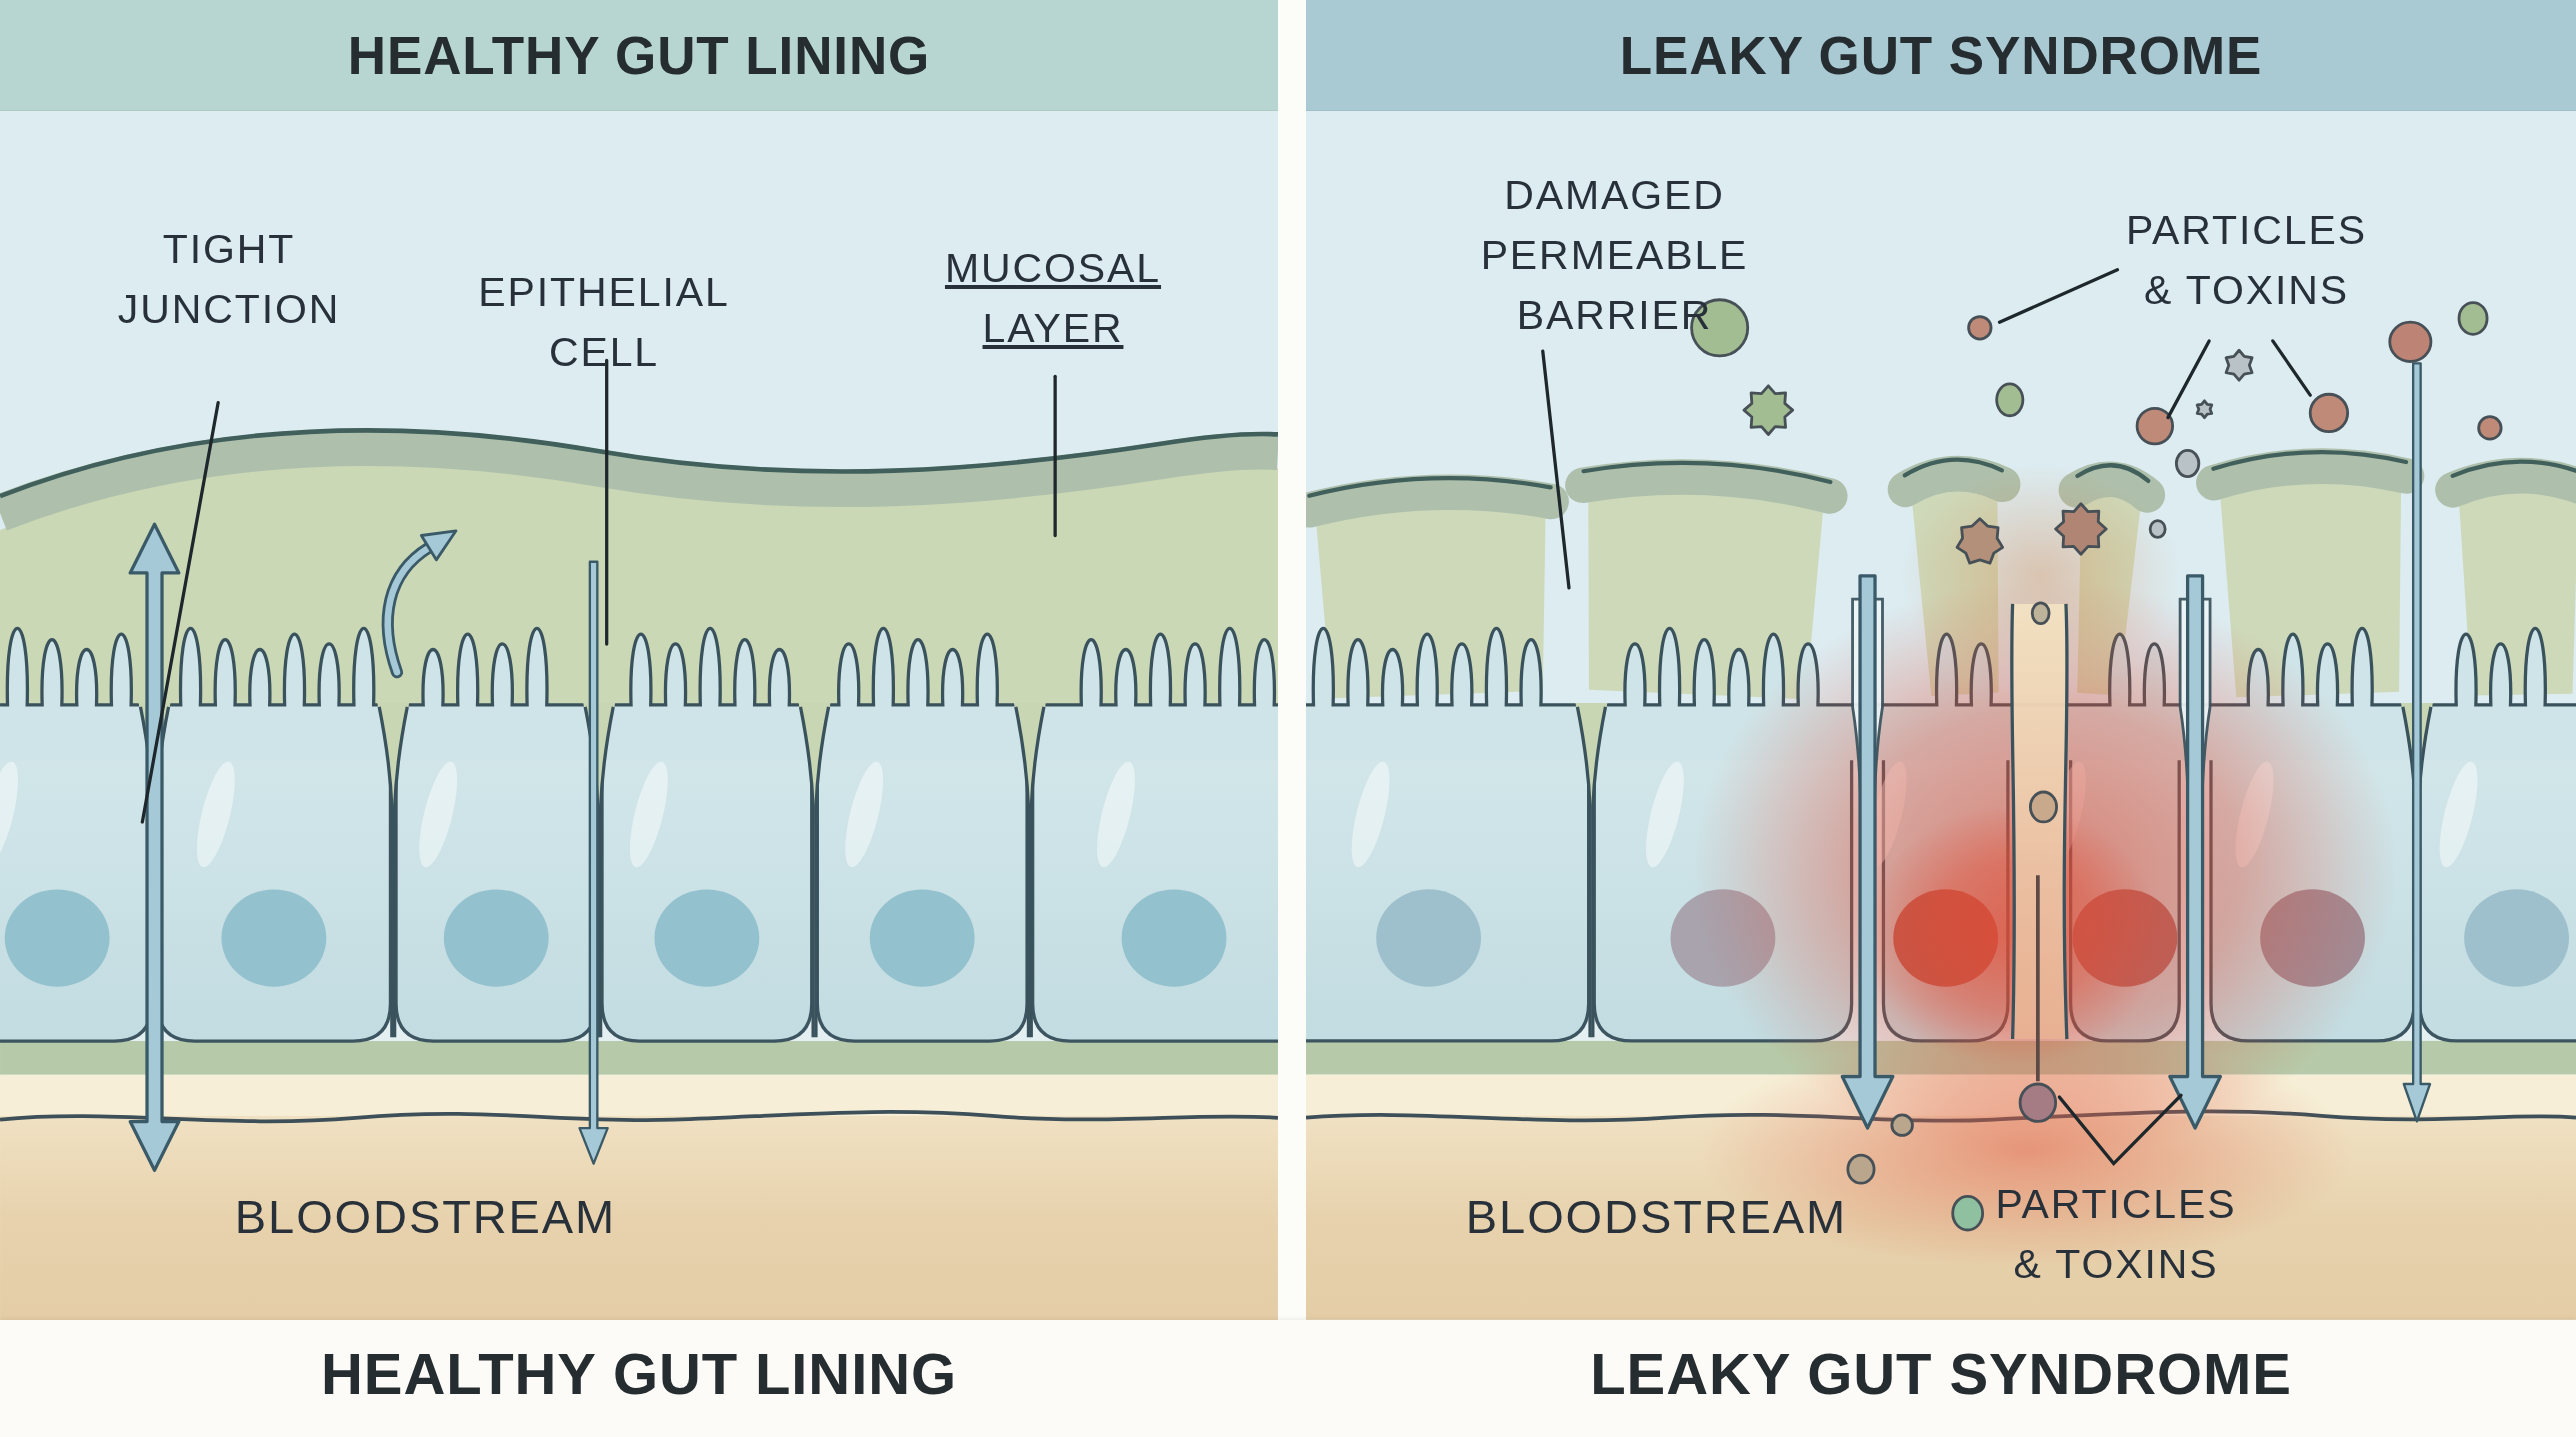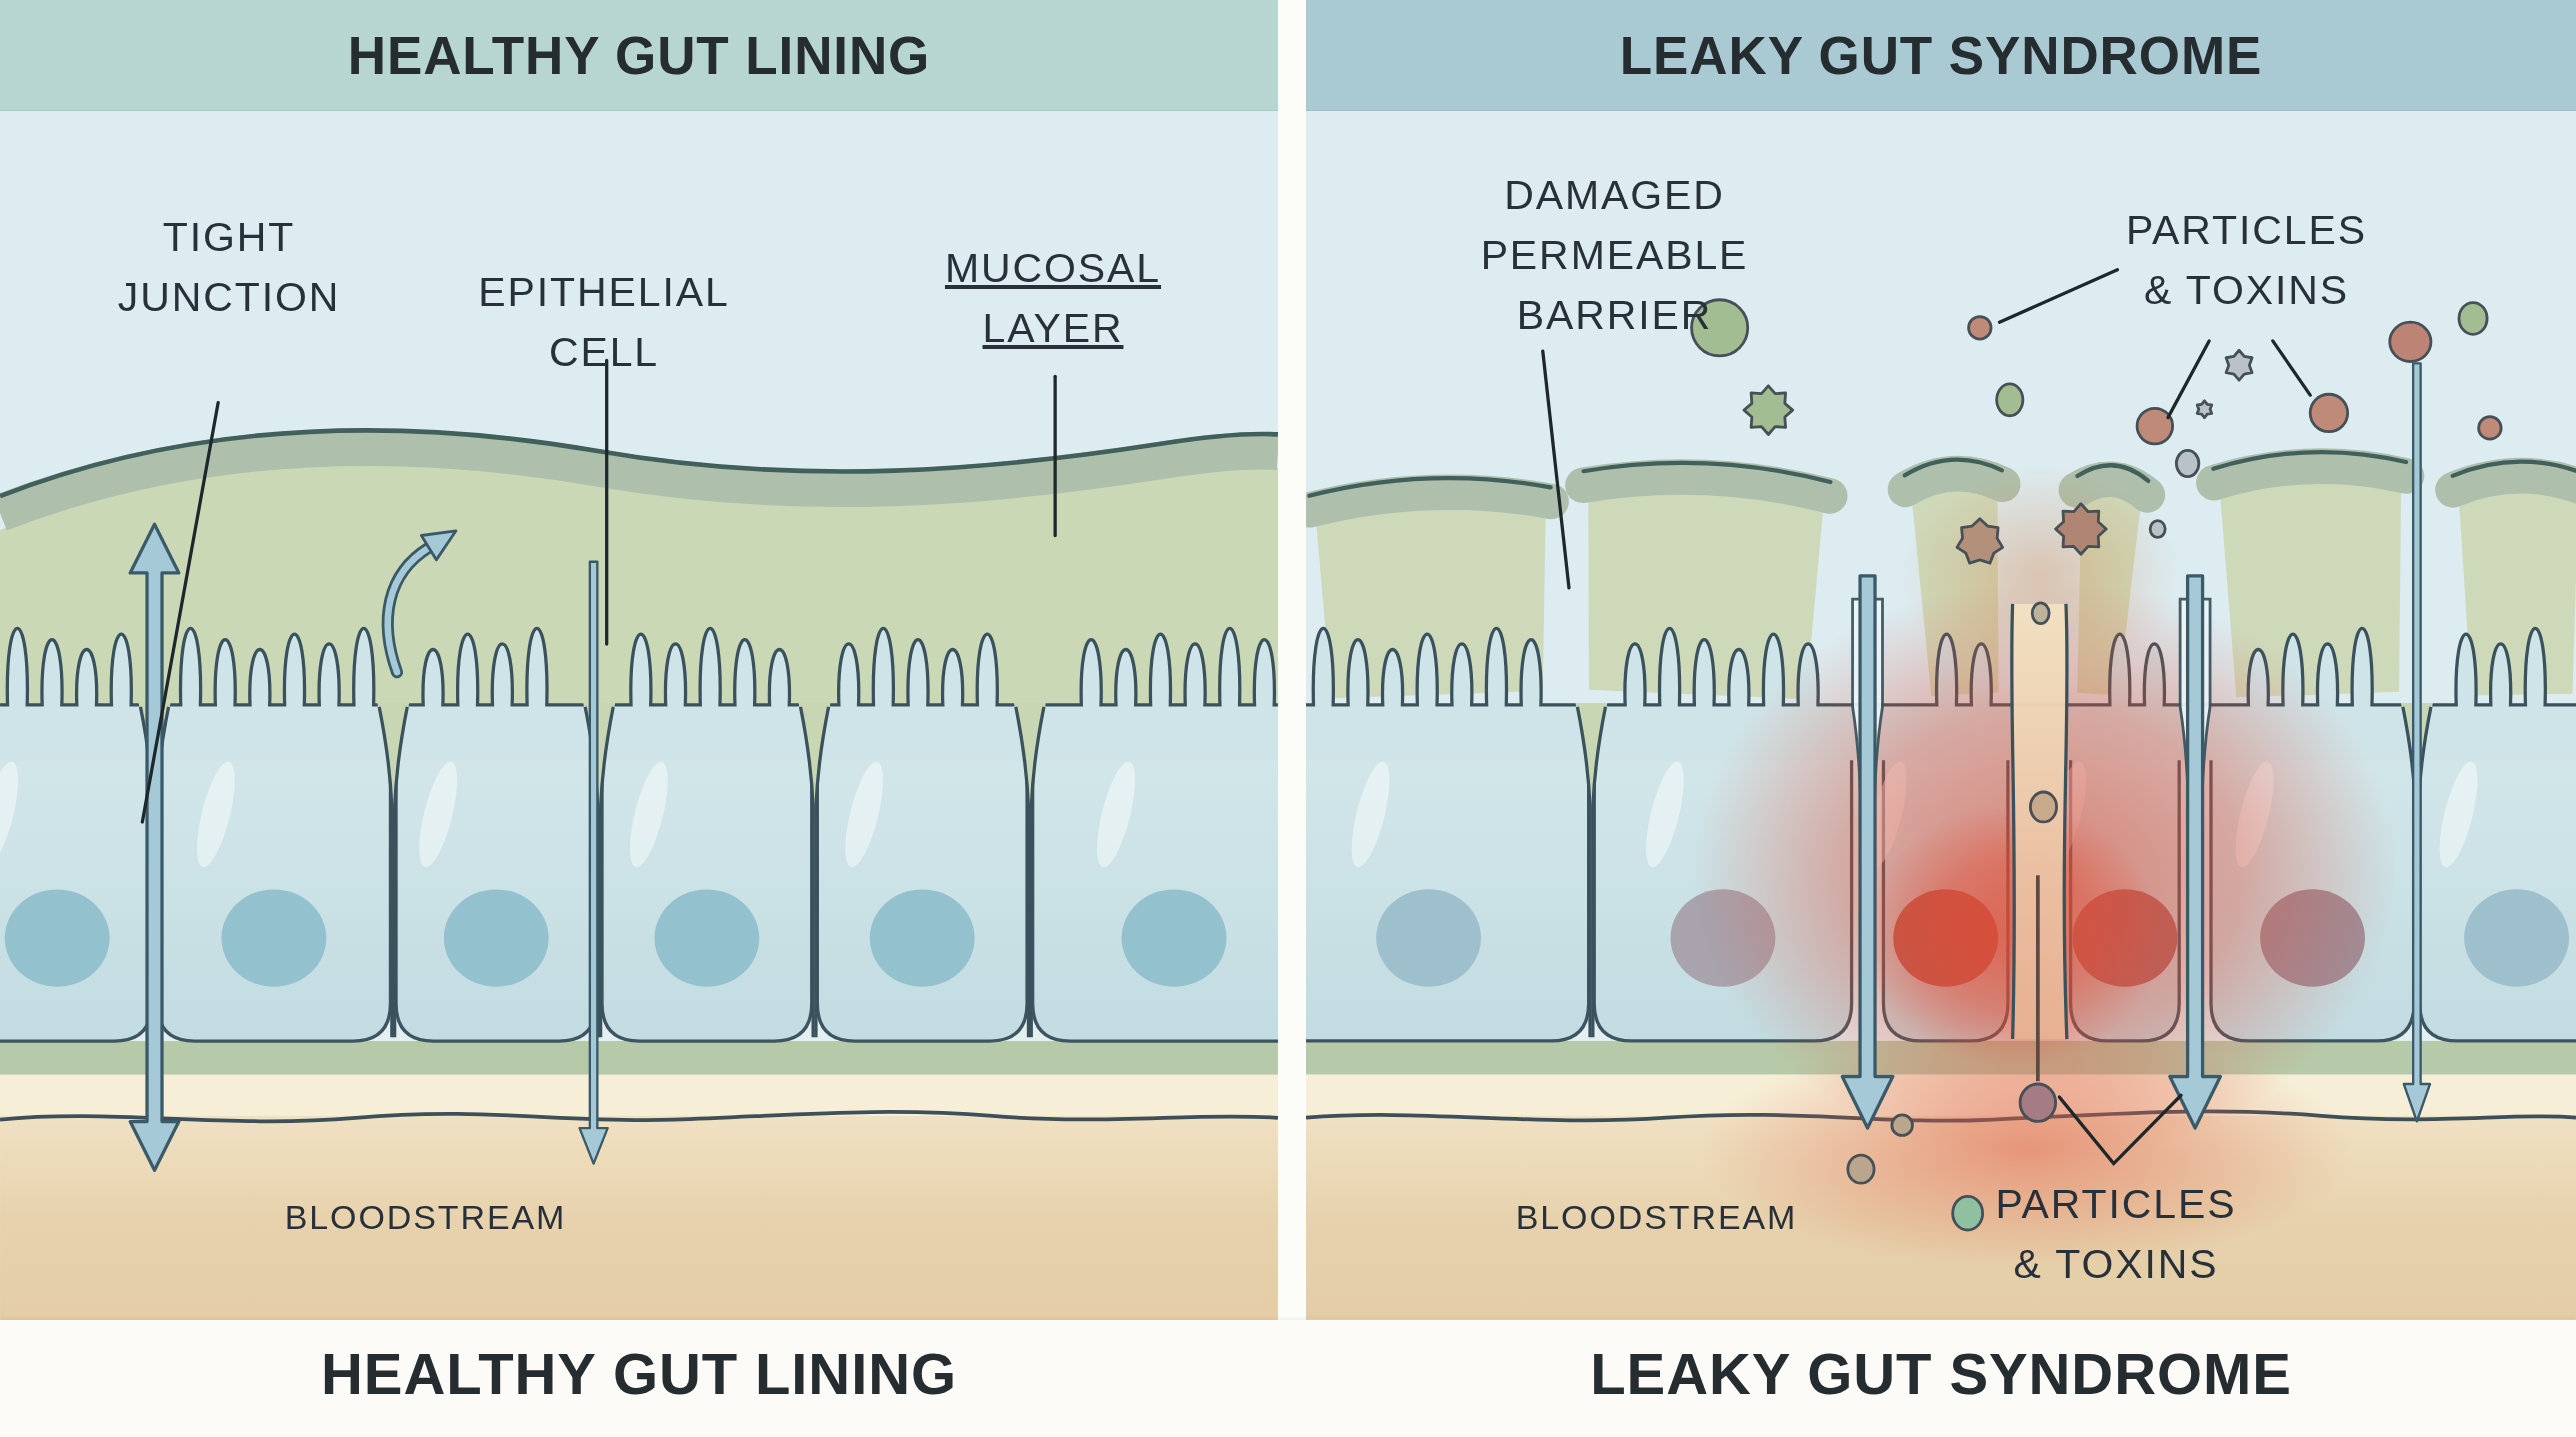--- a/index.html
+++ b/index.html
@@ -18,21 +18,21 @@
     font-size:53px;font-weight:700;letter-spacing:0.9px;color:var(--title-color,#262d31);
   }
   .svg-art{position:absolute;top:0;}
   #art-left{left:0;}
   #art-right{left:1306px;}
   .diagram-label{
     position:absolute;text-align:center;white-space:pre-line;
     font-size:41px;line-height:60px;letter-spacing:1.9px;
     color:var(--label-color,#28313a);
   }
-  .small-caps{font-size:34px;}
+  .small-caps{font-size:47px;}
   .footer-title{
     position:absolute;top:1340px;text-align:center;
     font-size:58px;font-weight:700;letter-spacing:0.9px;color:var(--title-color,#262d31);
   }
   #footer-left{left:0;width:1278px;}
   #footer-right{left:1306px;width:1270px;}
   .divider{position:absolute;left:1278px;top:0;width:28px;height:1320px;background:#fcfcf9;}
   .bottom-band{position:absolute;left:0;top:1320px;width:2576px;height:118px;background:#fcfbf8;box-shadow:0 -1.9px 3.7px rgba(0,0,0,.05);}
 </style>
 </head>
@@ -280,21 +280,21 @@
 <div class="divider"></div>
 <div class="bottom-band"></div>
 
 <div id="header-left" class="panel-header">
   <span class="header-title">HEALTHY GUT LINING</span>
 </div>
 <div id="header-right" class="panel-header">
   <span class="header-title">LEAKY GUT SYNDROME</span>
 </div>
 
-<div class="diagram-label" style="left:51px;top:207px;width:356px;">TIGHT
+<div class="diagram-label" style="left:51px;top:219px;width:356px;">TIGHT
 JUNCTION</div>
 <div class="diagram-label" style="left:426px;top:226px;width:356px;margin-top:36px;">EPITHELIAL
 CELL</div>
 <div class="diagram-label" style="left:875px;top:238px;width:356px;text-decoration:underline;">MUCOSAL
 LAYER</div>
 <div class="diagram-label small-caps" style="left:215px;top:1187px;width:421px;">BLOODSTREAM</div>
 
 <div class="diagram-label" style="left:1432px;top:165px;width:365px;">DAMAGED
 PERMEABLE
 BARRIER</div>

